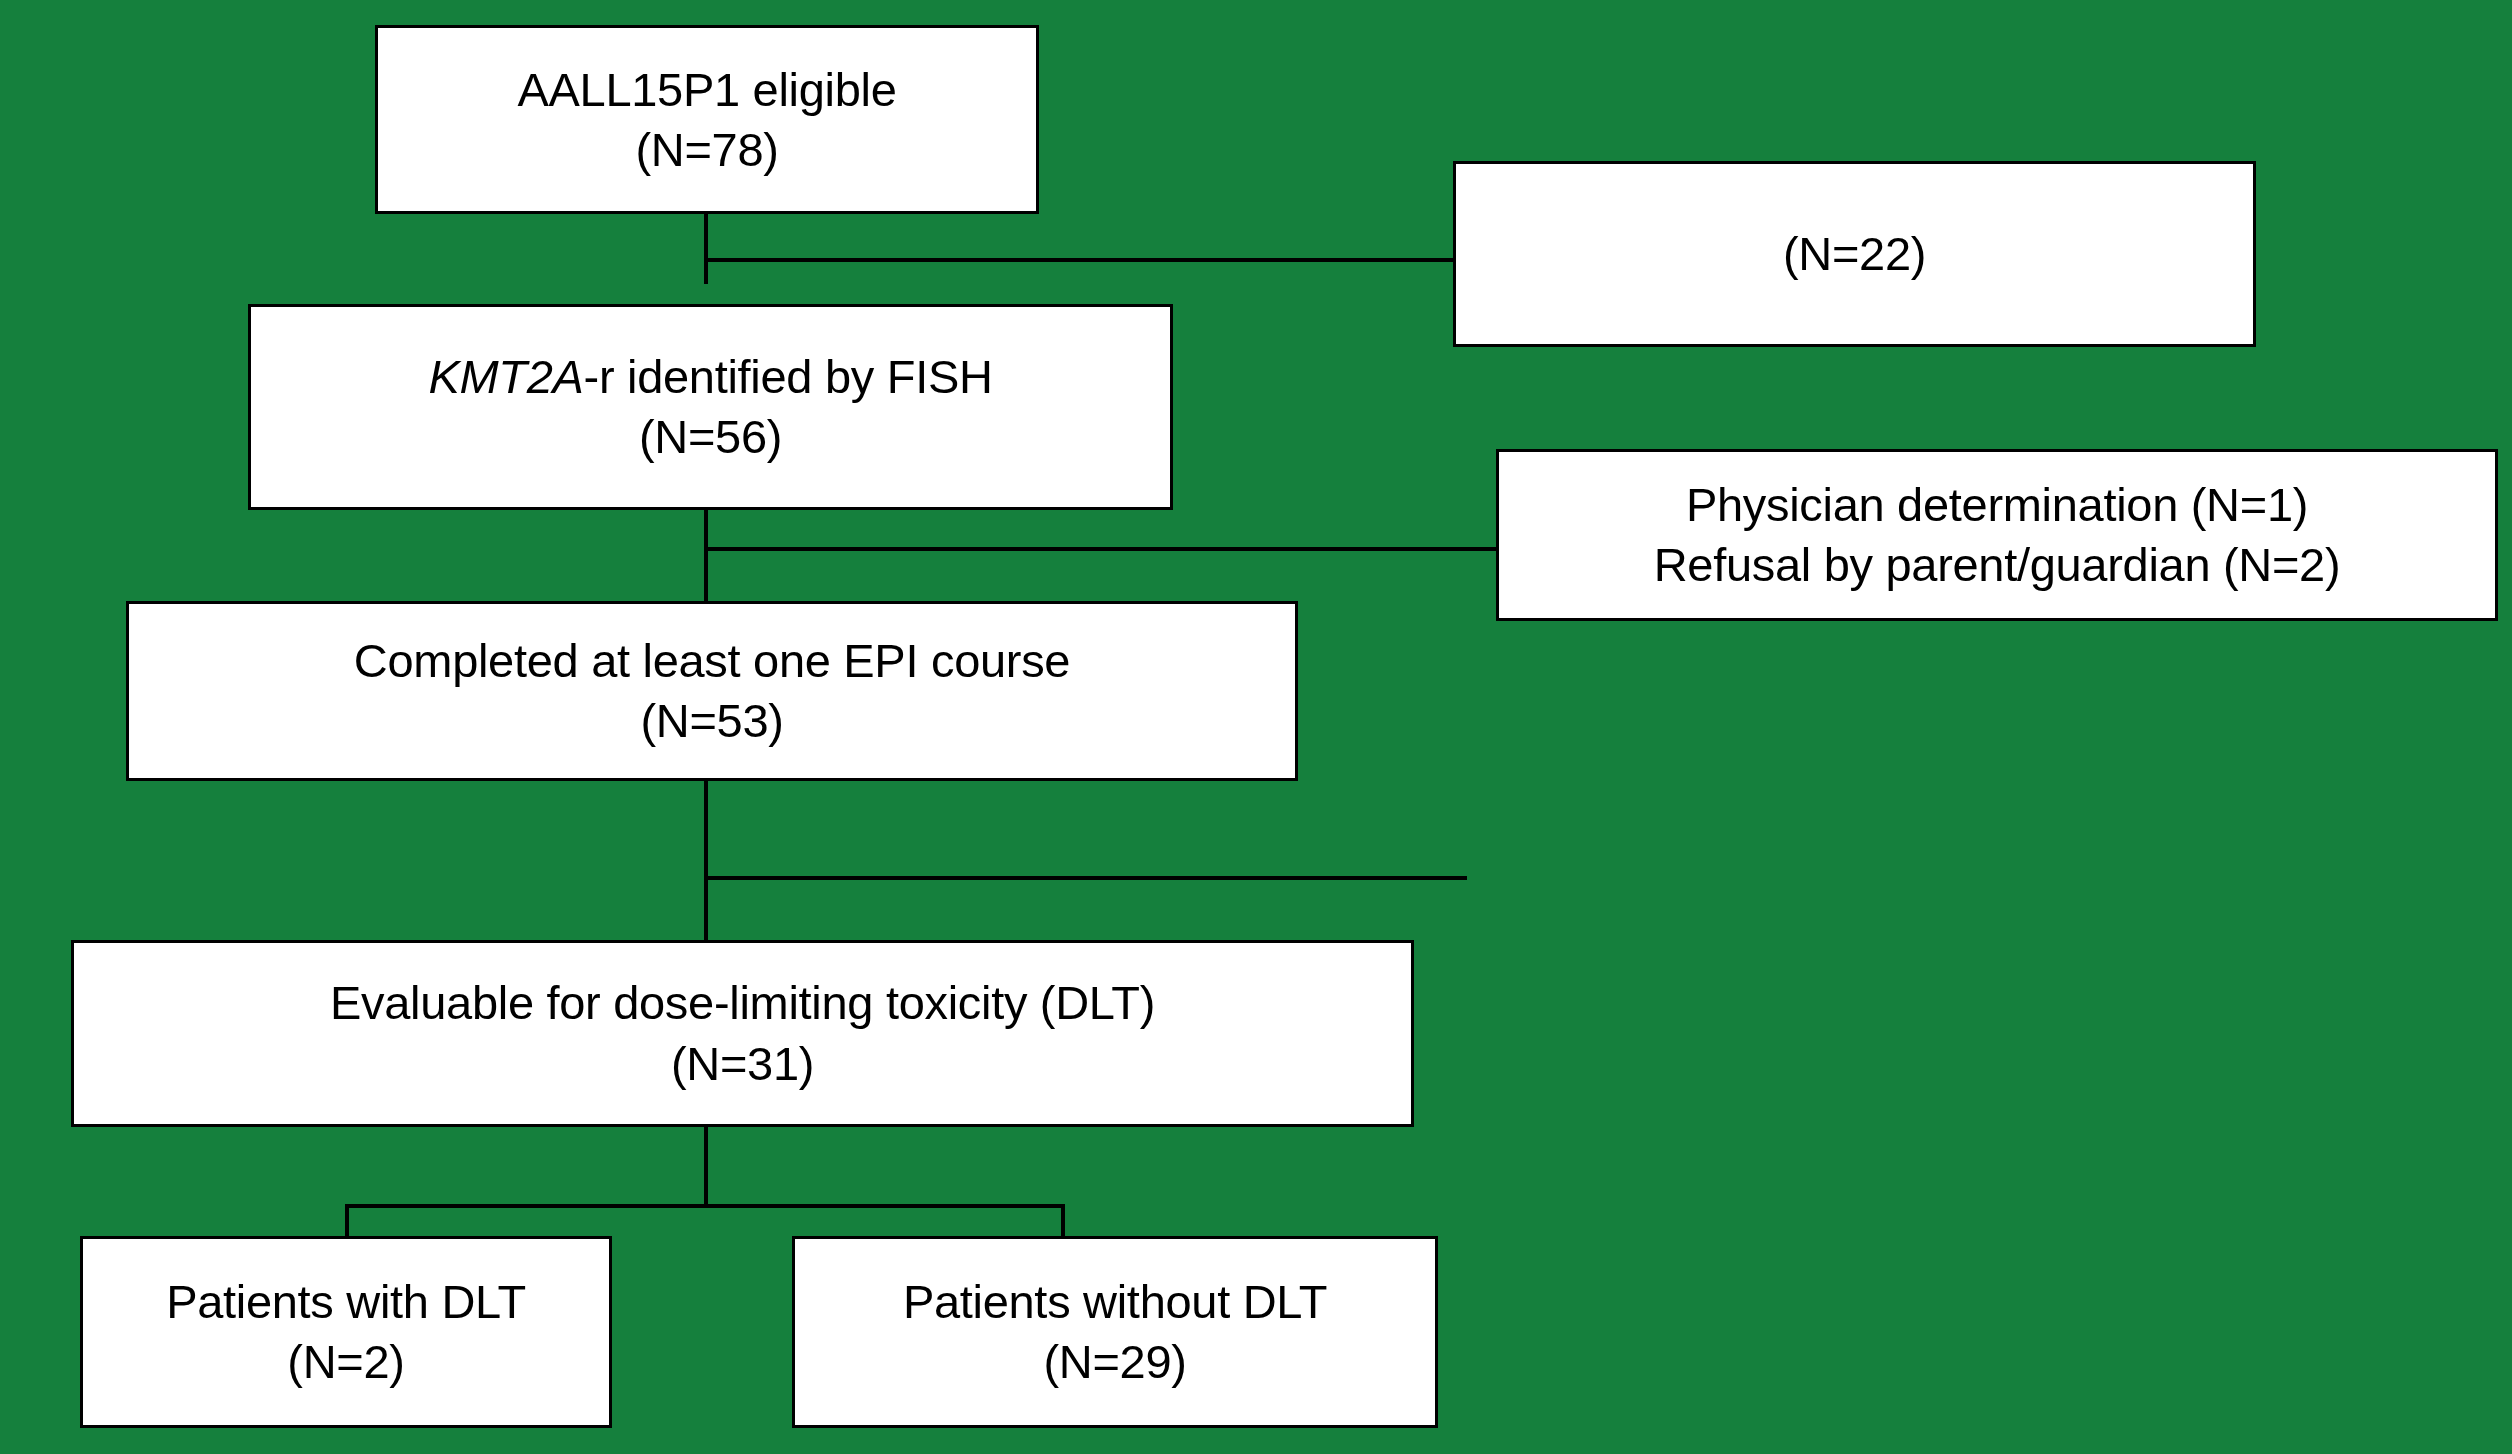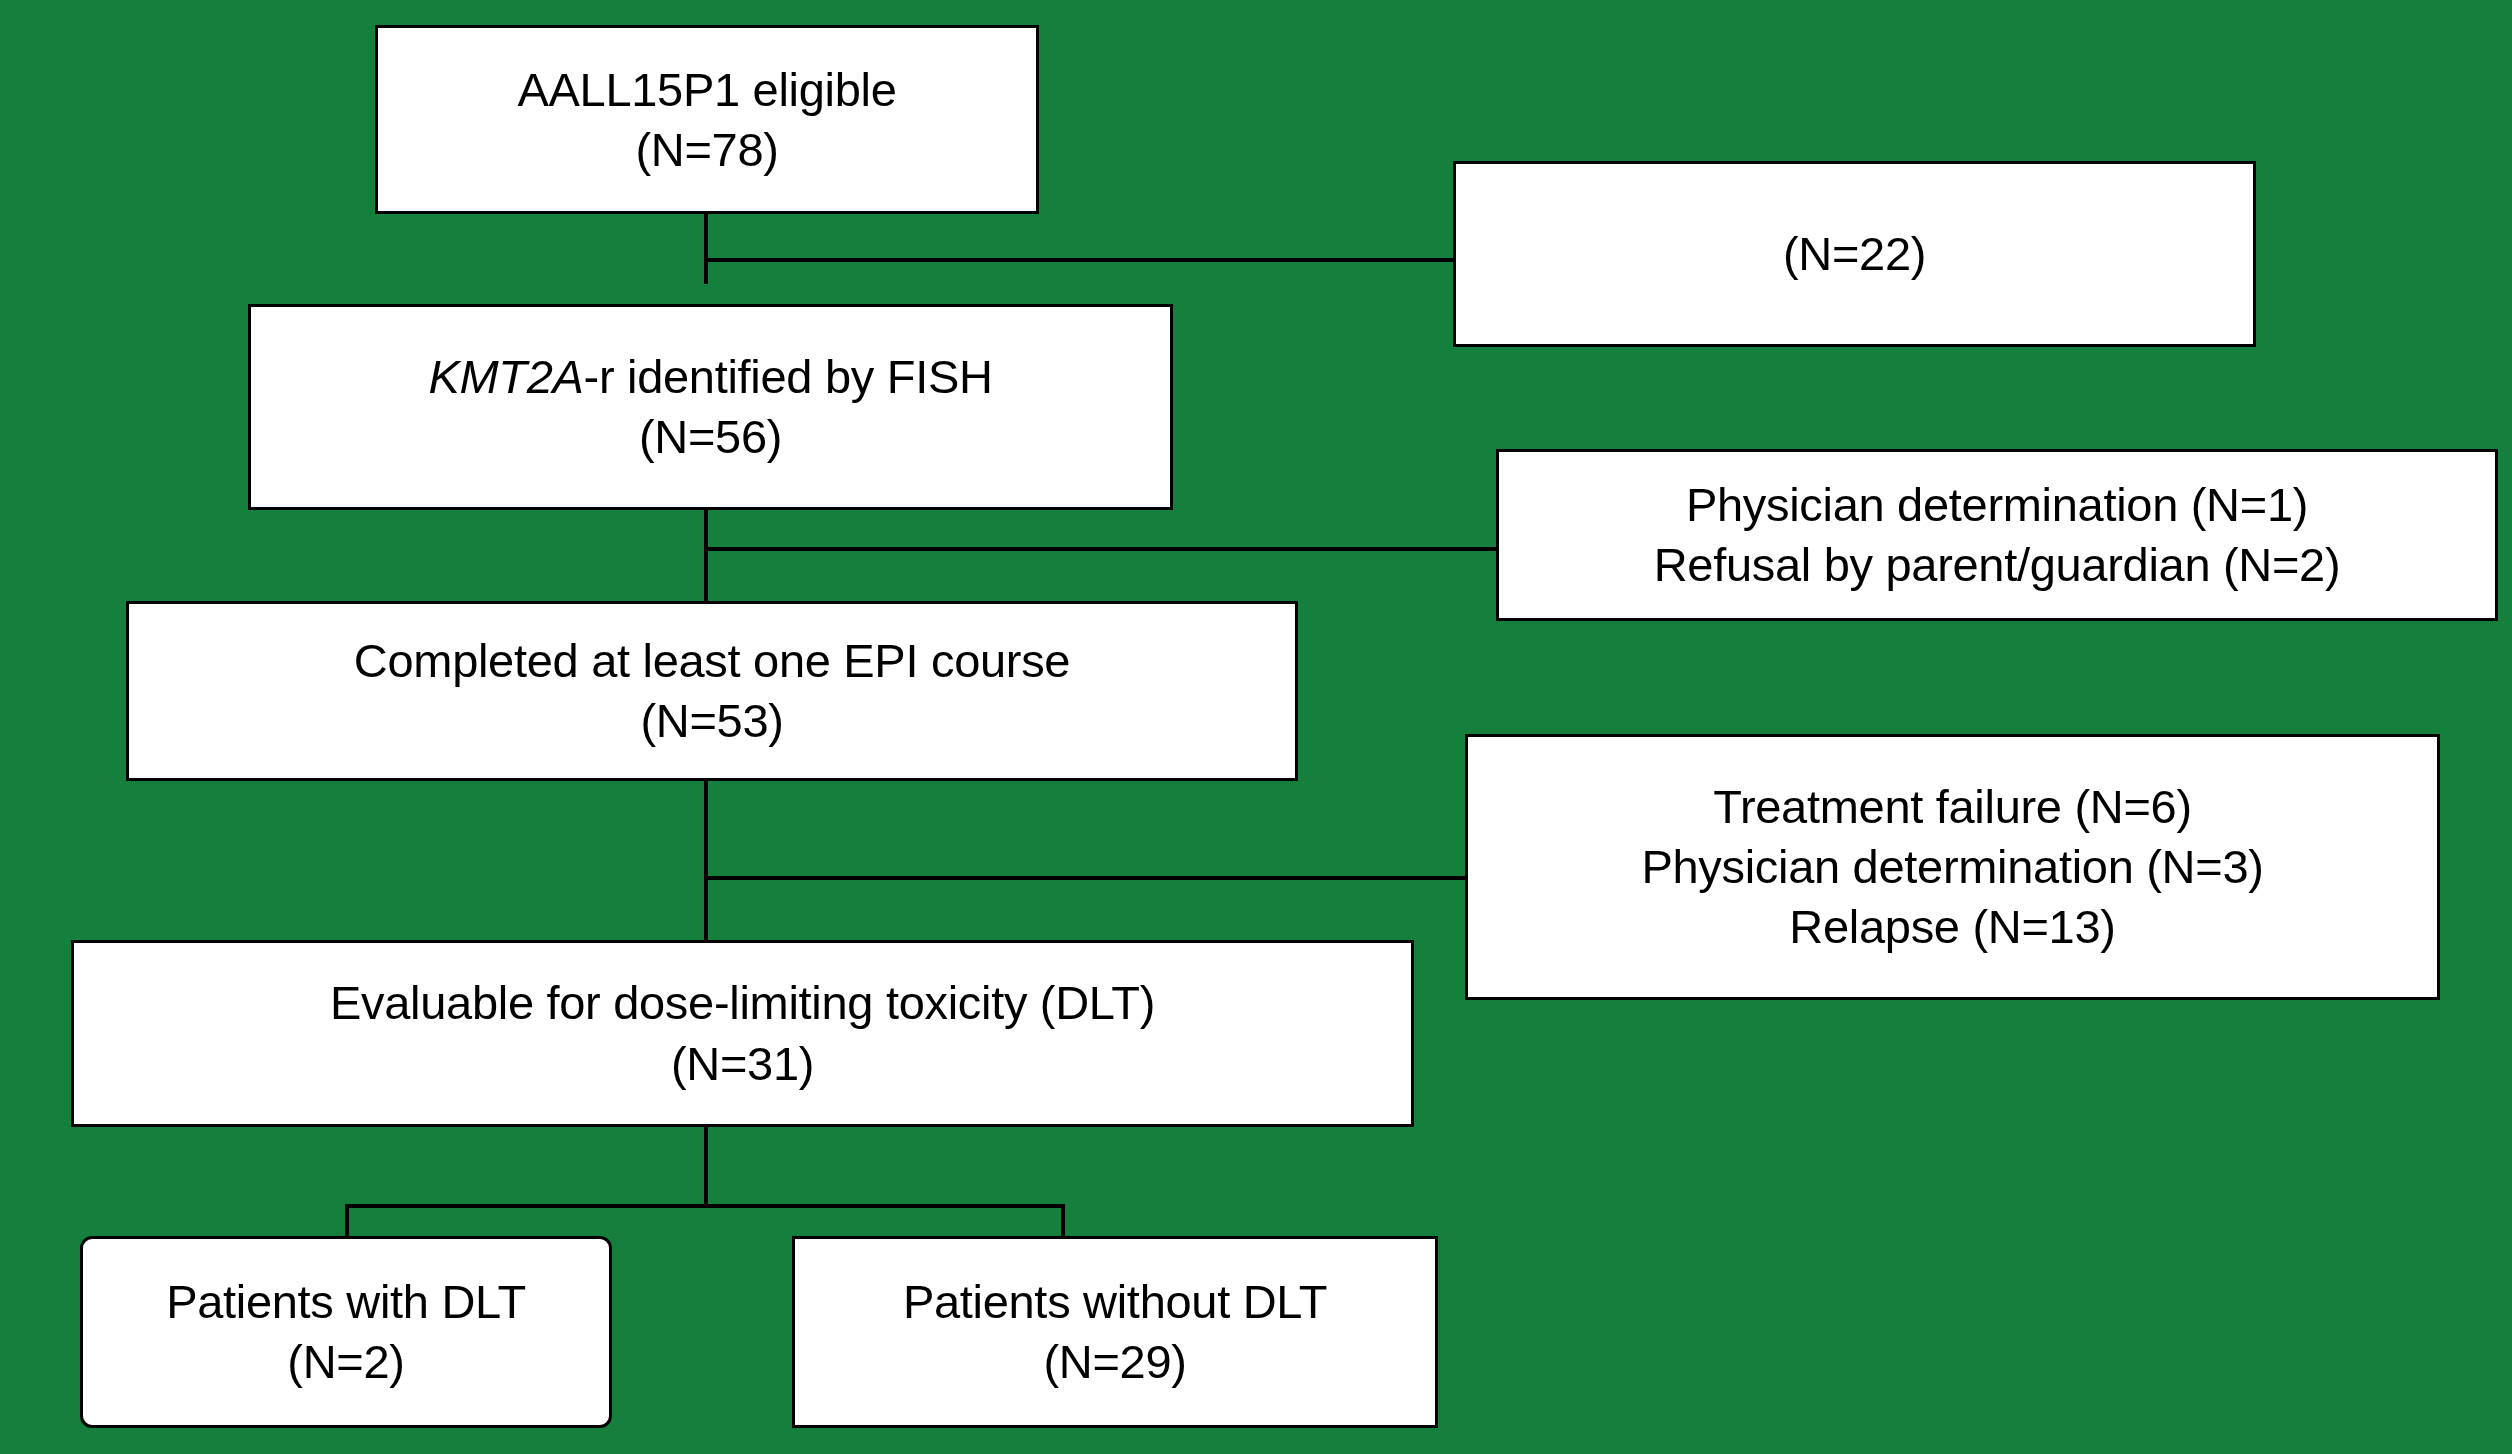--- a/index.html
+++ b/index.html
@@ -82,39 +82,34 @@
   <div class="node" style="left:126px; top:601px; width:1172px; height:180px;text-align:center;">
     <span class="line">Completed at least one EPI course</span>
     <span class="line">(N=53)</span>
   </div>
 
   <div class="node" style="left:71px; top:940px; width:1343px; height:187px;">
     <span class="line">Evaluable for dose-limiting toxicity (DLT)</span>
     <span class="line">(N=31)</span>
   </div>
 
-  <div class="node" style="left:80px; top:1236px; width:532px; height:192px;border-radius:12px;">
+  <div class="node" style="left:80px; top:1236px; width:532px; height:192px;">
     <span class="line">Patients with DLT</span>
     <span class="line">(N=2)</span>
   </div>
 
   <div class="node" style="left:792px; top:1236px; width:646px; height:192px;">
     <span class="line">Patients without DLT</span>
     <span class="line">(N=29)</span>
   </div>
 
   <div class="node" style="left:1453px; top:161px; width:803px; height:186px;">
     <span class="line">(N=22)</span>
   </div>
 
   <div class="node" style="left:1496px; top:449px; width:1002px; height:172px;">
     <span class="line">Physician determination (N=1)</span>
     <span class="line">Refusal by parent/guardian (N=2)</span>
   </div>
 
-  <div class="node" style="left:1465px; top:734px; width:975px; height:266px;">
-    <span class="line">Treatment failure (N=6)</span>
-    <span class="line">Physician determination (N=3)</span>
-    <span class="line">Relapse (N=13)</span>
-  </div>
 
 </div>
 
 
 </body></html>

